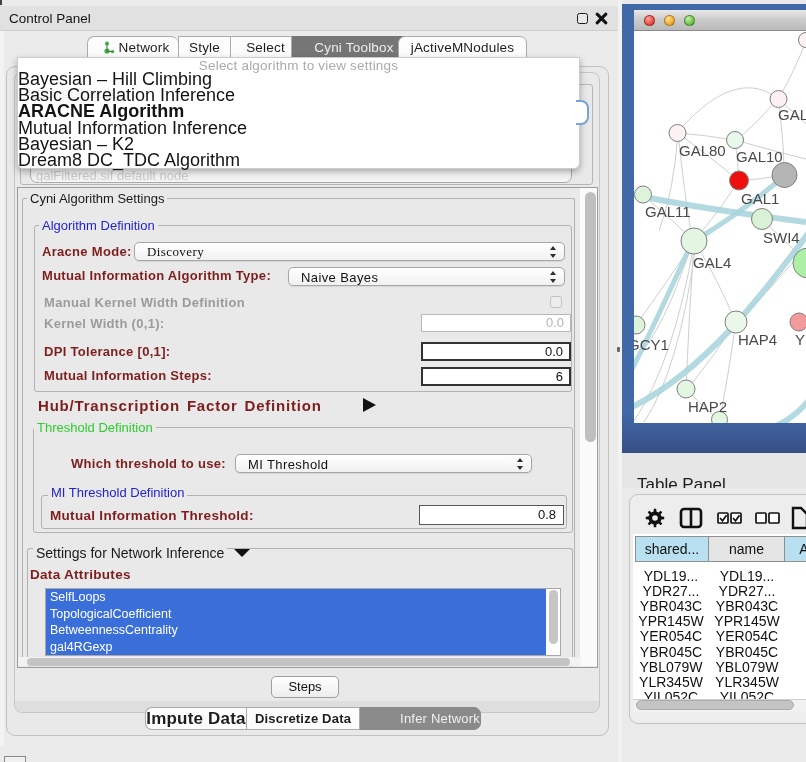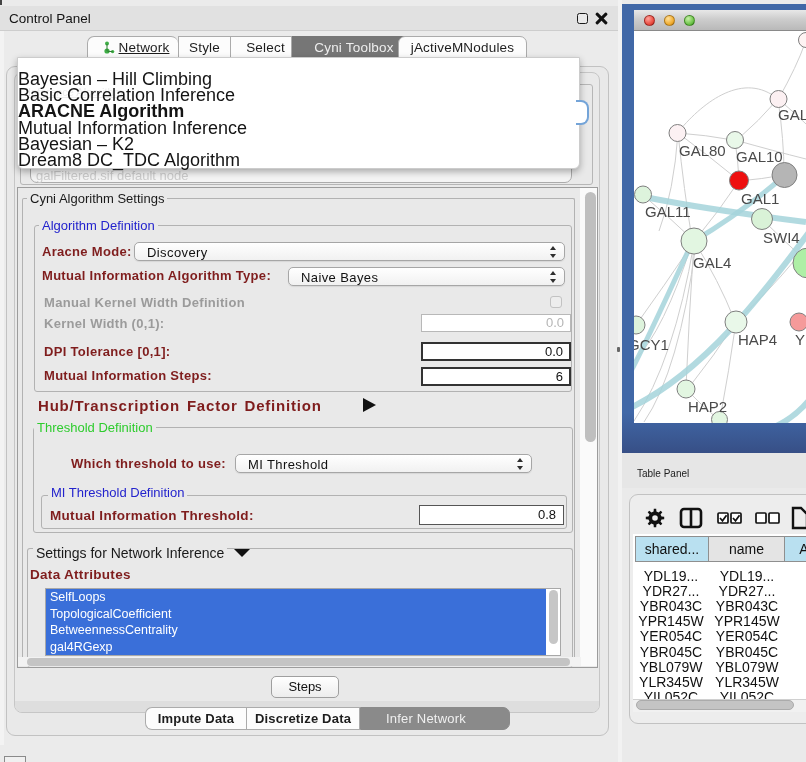--- a/index.html
+++ b/index.html
@@ -26,21 +26,21 @@
 <div class="abs" style="left:0;top:6px;width:618px;height:25px;background:#e1e1e1;border-bottom:1px solid #cdcdcd;">
   <div class="abs" style="left:9px;top:0;height:25px;line-height:25px;font-size:13.5px;color:#141414;">Control Panel</div>
   <div class="abs" style="left:577px;top:7px;width:11px;height:11px;border:1.5px solid #1a1a1a;border-radius:2.5px;background:#e9e9e9;"></div>
   <div class="abs" style="left:595px;top:6px;width:13px;height:13px;">
     <div class="abs" style="left:5px;top:-1px;width:3px;height:15px;background:#111;transform:rotate(45deg);border-radius:1px;"></div>
     <div class="abs" style="left:5px;top:-1px;width:3px;height:15px;background:#111;transform:rotate(-45deg);border-radius:1px;"></div>
   </div>
 </div>
 
 <div class="abs" style="left:87px;top:36px;height:23px;">
-  <div class="tab abs" style="left:0;width:91px;border-radius:7px 7px 0 0;border-right:none;padding-left:7px;text-decoration:underline;">
+  <div class="tab abs" style="left:0;width:91px;border-radius:7px 7px 0 0;border-right:none;padding-left:7px;">
     <svg width="11" height="13" style="vertical-align:-2px;margin-right:4px;" viewBox="0 0 11 13">
         <circle cx="3" cy="2.5" r="2" fill="#3fae46"></circle>
         <circle cx="3" cy="10" r="2.6" fill="#3fae46"></circle>
         <circle cx="8.6" cy="10.6" r="1.7" fill="#3fae46"></circle>
         <path d="M3 3 L3 10 M3.5 10.3 L8.6 10.6" stroke="#2c7c31" stroke-width="1" fill="none"></path>
       </svg><span style="position:relative;top:0;">Network</span></div>
   <div class="tab abs" style="left:91px;width:52px;border-right:none;">Style</div>
   <div class="tab abs" style="left:143px;width:62px;padding-left:9px;">Select</div>
   <div class="tab abs" style="left:205px;width:124px;background:#767676;color:#eeeeee;border-color:#767676;">Cyni Toolbox</div>
   <div class="tab abs" style="left:311px;width:129px;border-radius:7px 7px 0 0;">jActiveMNodules</div>
@@ -51,20 +51,21 @@
   <div class="abs" style="left:0;top:628px;width:586px;height:13px;background:#dedede;"></div>
 </div>
 
 <div class="abs" style="left:20px;top:84px;width:573px;height:101px;border:1px solid #b6b6b6;border-radius:3px;"></div>
 <div class="abs" style="left:30px;top:150px;width:542px;height:33px;background:#f4f4f4;border:1px solid #ababab;border-radius:7px;">
   <div class="abs" style="left:5px;top:17px;font-size:13px;color:#cccccc;">galFiltered.sif default node</div>
 </div>
 
 <div class="abs" style="left:17px;top:57px;width:563px;height:112px;background:#ffffff;border:1px solid #cccccc;border-radius:0 0 6px 6px;box-shadow:0 3px 7px rgba(0,0,0,0.30);">
   <div class="abs" style="left:10px;top:28px;font-size:11px;color:#ececec;white-space:nowrap;text-decoration:underline;">Inference Algorithm</div>
+  <div class="abs" style="left:0;top:0px;width:100%;text-align:center;font-size:13.5px;letter-spacing:0.2px;color:#ababab;height:15px;line-height:15px;">Select algorithm to view settings</div>
   <div class="abs" style="left:0px;top:13px;font-size:18px;color:#141414;line-height:16.2px;white-space:nowrap;">
     Bayesian – Hill Climbing<br>
     Basic Correlation Inference<br>
     <b>ARACNE Algorithm</b><br>
     Mutual Information Inference<br>
     Bayesian – K2<br>
     Dream8 DC_TDC Algorithm
   </div>
 </div>
 
@@ -73,21 +74,21 @@
 <div class="abs" id="pane" style="left:17px;top:187px;width:581px;height:481px;border:1px solid #9c9c9c;background:#e9e9e9;overflow:hidden;">
 </div>
 
 <div class="group" style="left:22px;top:198px;width:553px;height:465px;border-radius:2px;border-bottom:none;"></div>
 <div class="glabel" style="left:27px;top:192px;color:#1a1a1a;">Cyni Algorithm Settings</div>
 
 <div class="group" style="left:34px;top:225px;width:538px;height:167px;"></div>
 <div class="glabel" style="left:39px;top:219px;color:#2323cd;">Algorithm Definition</div>
 
 <div class="blabel" style="left:42px;top:244px;">Aracne Mode:</div>
-<div class="combo" style="left:134px;top:242px;width:431px;height:19px;">
+<div class="combo" style="left:134px;top:242px;width:431px;height:19px;font-family:Liberation Serif, serif;">
     <span class="ctext">Discovery</span>
     <span class="arr u"></span>
     <span class="arr d"></span>
   </div>
 
 <div class="blabel" style="left:42px;top:268px;">Mutual Information Algorithm Type:</div>
 <div class="combo" style="left:288px;top:267px;width:277px;height:19px;">
     <span class="ctext">Naive Bayes</span>
     <span class="arr u"></span>
     <span class="arr d"></span>
@@ -136,23 +137,23 @@
 </div>
 
 <div class="abs" style="left:580px;top:188px;width:17px;height:478px;background:#fafafa;"></div>
 <div class="abs" style="left:585px;top:192px;width:11px;height:250px;background:#bfbfbf;border-radius:5.5px;"></div>
 <div class="abs" style="left:18px;top:657px;width:563px;height:9px;background:#f2f2f2;"></div>
 <div class="abs" style="left:27px;top:658px;width:543px;height:8px;background:#c4c4c4;border-radius:4px;"></div>
 
 <div class="abs" style="left:271px;top:676px;width:68px;height:22px;background:linear-gradient(#ffffff,#ededed);border:1px solid #9f9f9f;border-radius:5px;text-align:center;line-height:20px;font-size:13px;color:#111;">Steps</div>
 
 <div class="abs" style="left:145px;top:707px;height:23px;">
-  <div class="tab abs" style="left:0;width:101px;border-radius:7px 0 0 7px;border-right:none;font-weight:bold;font-size:13px;letter-spacing:0.2px;">Impute Data</div>
+  <div class="tab abs" style="left:0;width:101px;border-radius:7px 0 0 7px;border-right:none;font-weight:bold;font-size:17px;letter-spacing:0.2px;">Impute Data</div>
   <div class="tab abs" style="left:101px;width:114px;font-weight:bold;font-size:13px;letter-spacing:0.2px;">Discretize Data</div>
-  <div class="tab abs" style="left:215px;width:150px;background:#8a8a8a;color:#f0f0f0;border-color:#8a8a8a;border-radius:0 7px 7px 0;font-size:13px;letter-spacing:0.2px;text-align:left;padding-left:25px;">Infer Network</div>
+  <div class="tab abs" style="left:215px;width:121px;background:#8a8a8a;color:#f0f0f0;border-color:#8a8a8a;border-radius:0 7px 7px 0;font-size:13px;letter-spacing:0.2px;text-align:right;padding-left:25px;">Infer Network</div>
 </div>
 
 <div class="abs" style="left:4px;top:756px;width:22px;height:10px;background:#f0f0f0;border:1px solid #8a8a8a;"></div>
 
 <div class="abs" style="left:618px;top:0;width:4px;height:762px;background:#f2f2f2;"></div>
 <div class="abs" style="left:617px;top:347px;width:3px;height:5px;background:#666;border-radius:1px;"></div>
 
 <div class="abs" style="left:622px;top:4px;width:184px;height:449px;background:linear-gradient(#4168a7 0%,#4168a7 91%,#374f86 100%);">
   <div class="abs" style="left:12px;top:6px;width:172px;height:21px;background:linear-gradient(#e8e8e8,#cdcdcd 45%,#b9b9b9);border-bottom:1px solid #8a8a8a;">
     <div class="abs" style="left:10px;top:5px;width:11px;height:11px;border-radius:50%;background:radial-gradient(circle at 35% 30%,#ffa39b,#ea4b3f 65%,#b8352b);border:0.5px solid rgba(90,0,0,0.5);"></div>
@@ -223,21 +224,21 @@
         <text x="-6" y="319">GCY1</text>
         <text x="104" y="314">HAP4</text>
         <text x="161" y="314">Y</text>
         <text x="54" y="381">HAP2</text>
       </g>
     </svg>
   </div>
 </div>
 
 <div class="abs" style="left:622px;top:453px;width:184px;height:35px;background:#e6e6e6;">
-  <div class="abs" style="left:15px;top:15px;font-size:10px;color:#1c1c1c;">Table Panel</div>
+  <div class="abs" style="left:15px;top:22px;font-size:17px;color:#1c1c1c;">Table Panel</div>
 </div>
 <div class="abs" style="left:622px;top:488px;width:184px;height:274px;background:#eaeaea;"></div>
 
 <div class="abs" style="left:629px;top:494px;width:190px;height:230px;background:#ededed;border:1px solid #c2c2c2;border-radius:9px;"></div>
 
 <svg class="abs" style="left:640px;top:500px;" width="166" height="36" viewBox="0 0 166 36">
   <g>
     <path fill="#111" fill-rule="evenodd" d="M13.8,8.8 L16.2,8.8 L16.4,11.5 L18.6,12.5 L20.7,10.7 L22.3,12.3 L20.5,14.4 L21.5,16.6 L24.2,16.8 L24.2,19.2 L21.5,19.4 L20.5,21.6 L22.3,23.7 L20.7,25.3 L18.6,23.5 L16.4,24.5 L16.2,27.2 L13.8,27.2 L13.6,24.5 L11.4,23.5 L9.3,25.3 L7.7,23.7 L9.5,21.6 L8.5,19.4 L5.8,19.2 L5.8,16.8 L8.5,16.6 L9.5,14.4 L7.7,12.3 L9.3,10.7 L11.4,12.5 L13.6,11.5 Z M15,15.2 A2.8,2.8 0 1,0 15,20.8 A2.8,2.8 0 1,0 15,15.2 Z"></path>
   </g>
   <g fill="none" stroke="#111" stroke-width="2.6">

